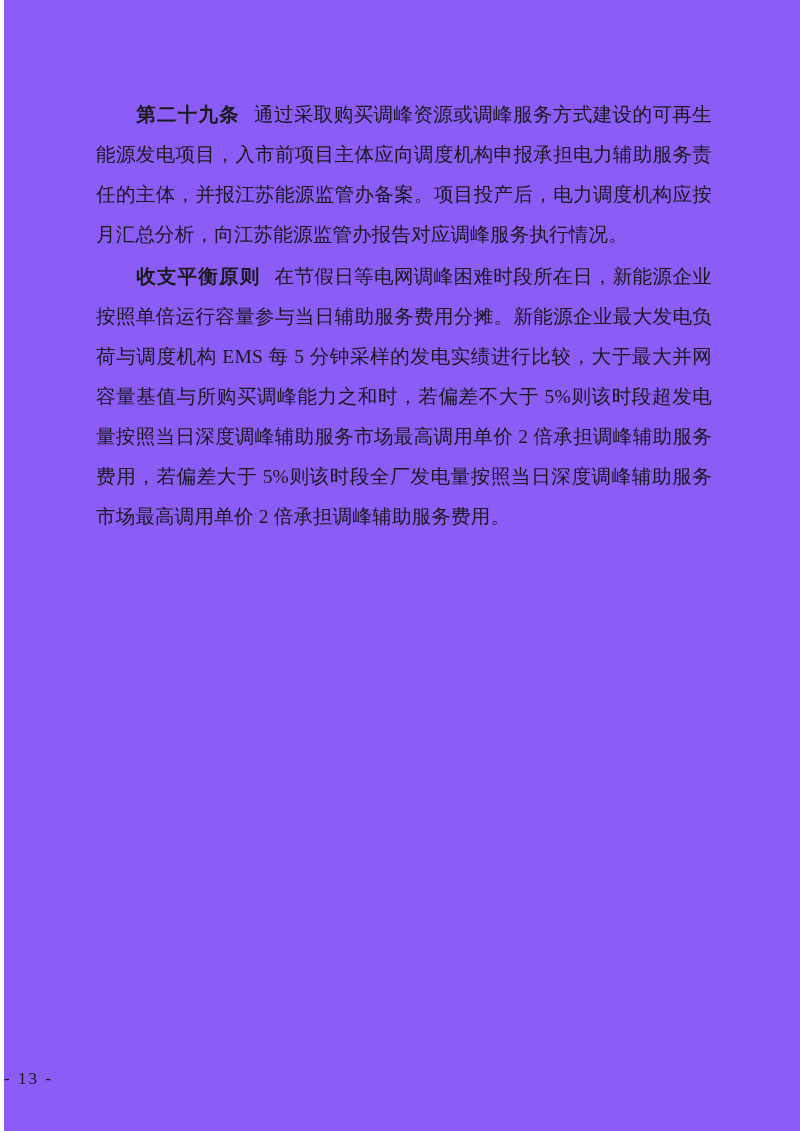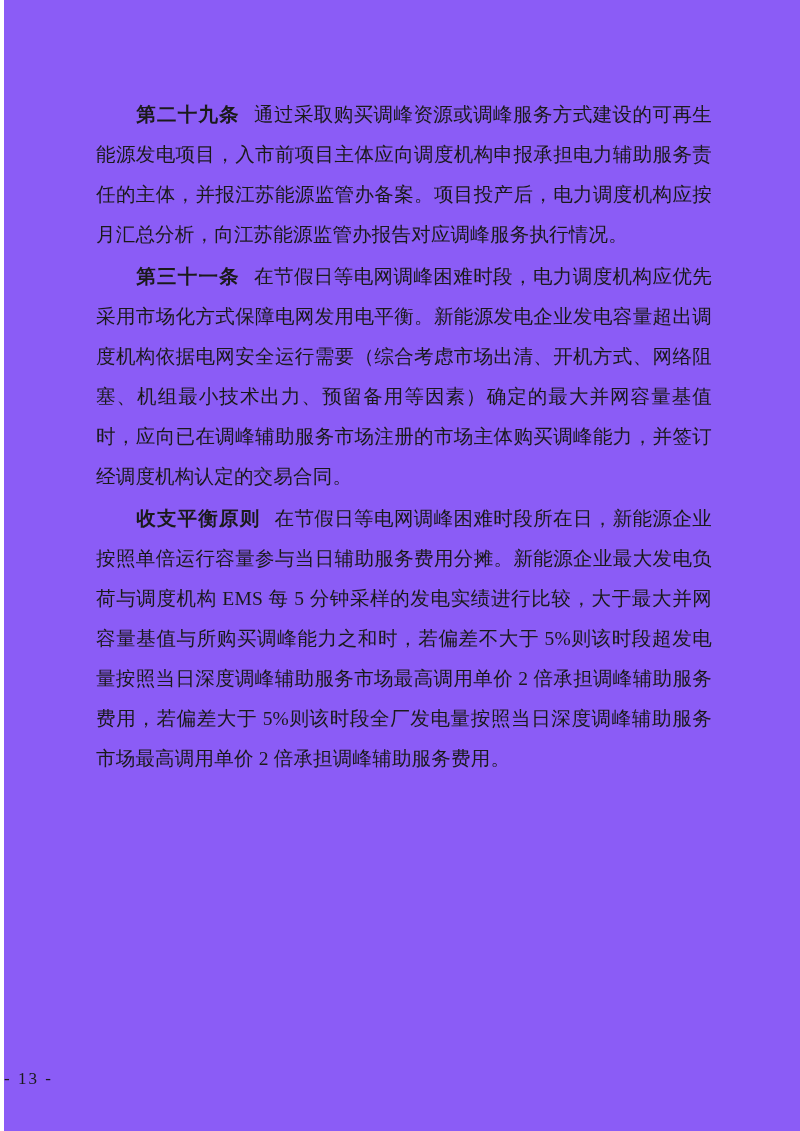--- a/index.html
+++ b/index.html
@@ -64,23 +64,20 @@
 <body>
 
 <div class="page">
   <div class="doc-body">
 
     <p class="para">
       <span class="indent"></span><span class="lead">第二十九条</span><span class="gap"></span><span>通过采取购买调峰资源或调峰服务方式建设的可再生能源发电项目，入市前项目主体应向调度机构申报承担电力辅助服务责任的主体，并报江苏能源监管办备案。项目投产后，电力调度机构应按月汇总分析，向江苏能源监管办报告对应调峰服务执行情况。</span>
     </p>
 
 
-    <p class="para">
-      <span class="indent"></span><span class="lead">第三十一条</span><span class="gap"></span><span>在节假日等电网调峰困难时段，电力调度机构应优先采用市场化方式保障电网发用电平衡。新能源发电企业发电容量超出调度机构依据电网安全运行需要（综合考虑市场出清、开机方式、网络阻塞、机组最小技术出力、预留备用等因素）确定的最大并网容量基值时，应向已在调峰辅助服务市场注册的市场主体购买调峰能力，并签订经调度机构认定的交易合同。</span>
-    </p>
 
     <p class="para">
       <span class="indent"></span><span class="lead">收支平衡原则</span><span class="gap"></span><span>在节假日等电网调峰困难时段所在日，新能源企业按照单倍运行容量参与当日辅助服务费用分摊。新能源企业最大发电负荷与调度机构 EMS 每 5 分钟采样的发电实绩进行比较，大于最大并网容量基值与所购买调峰能力之和时，若偏差不大于 5%则该时段超发电量按照当日深度调峰辅助服务市场最高调用单价 2 倍承担调峰辅助服务费用，若偏差大于 5%则该时段全厂发电量按照当日深度调峰辅助服务市场最高调用单价 2 倍承担调峰辅助服务费用。</span>
     </p>
 
 
   </div>
 
   <div class="footer">- 13 -</div>
 </div>

